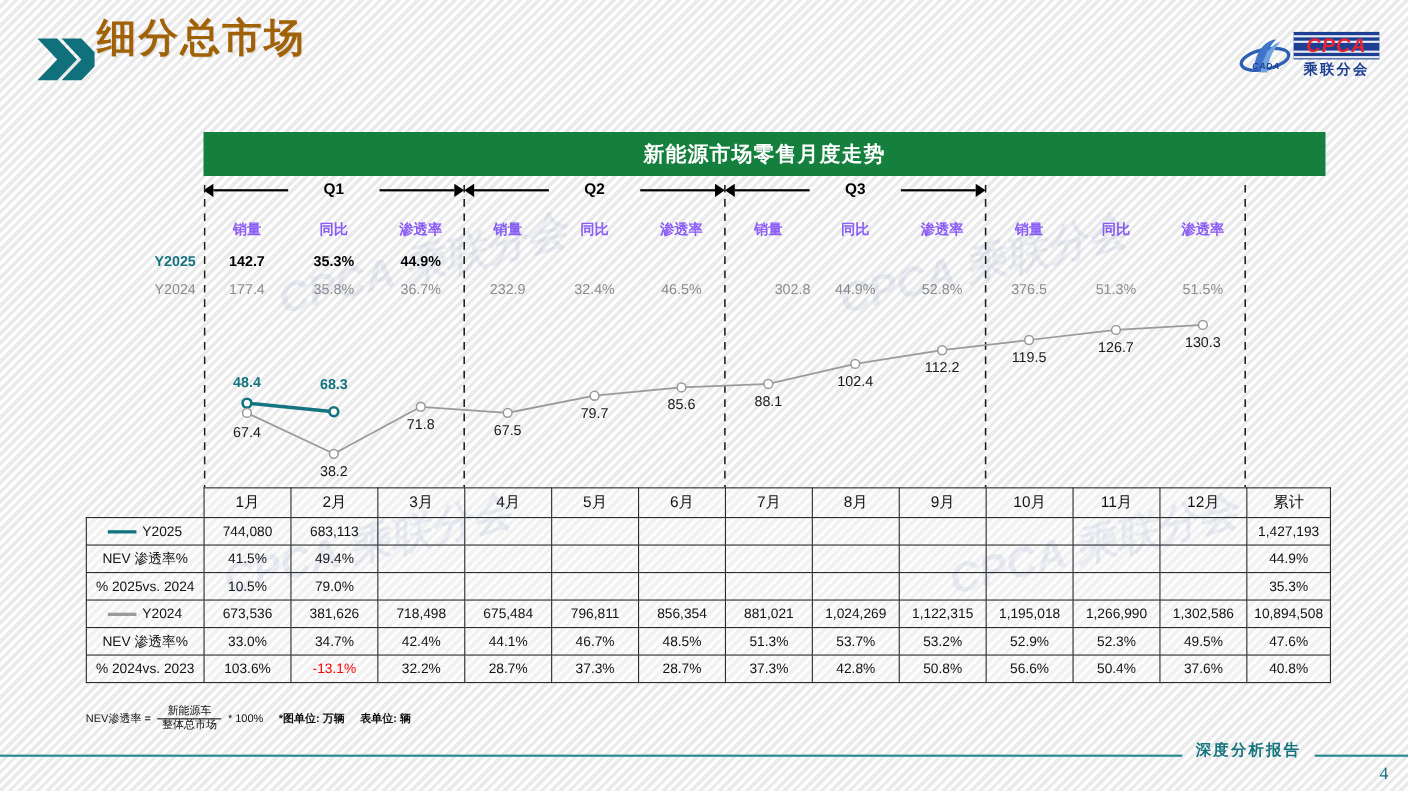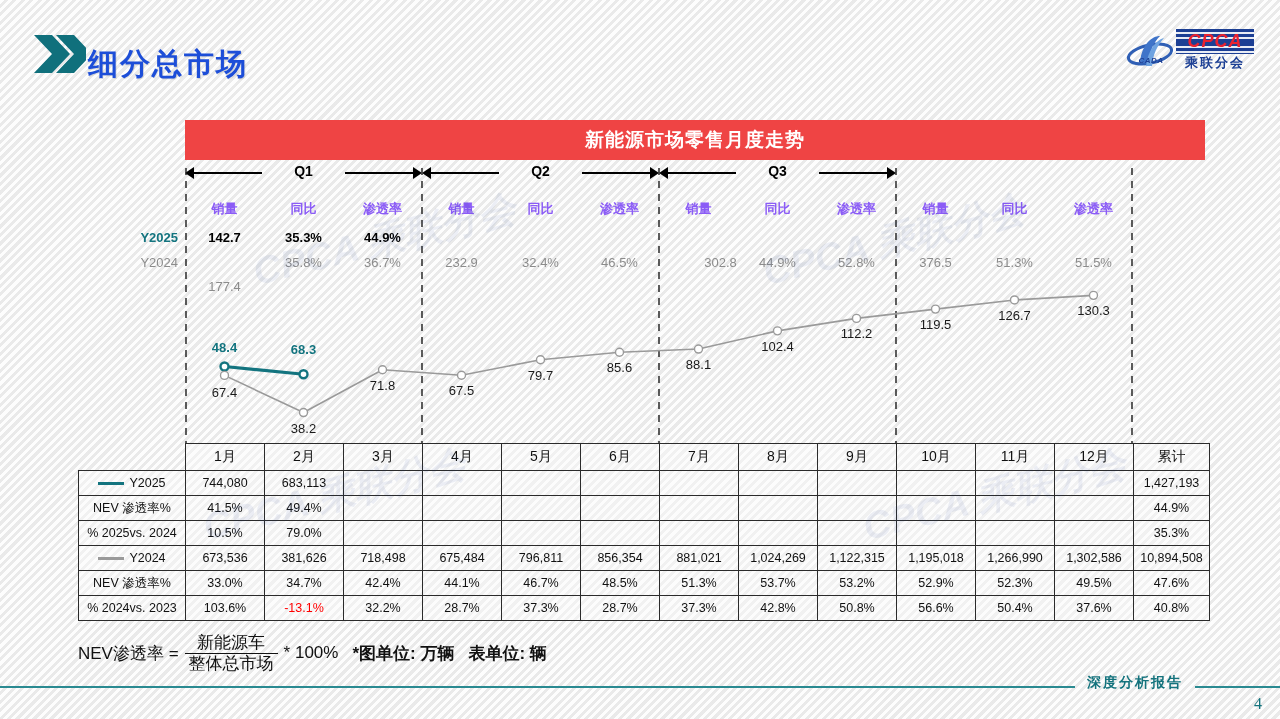--- a/index.html
+++ b/index.html
@@ -17,22 +17,22 @@
       rgba(255,255,255,0.85) 3px,
       rgba(232,232,232,0.85) 3px,
       rgba(232,232,232,0.85) 6px
     );
   }
 
   
   #slide-header { position: absolute; left: 0; top: 0; width: 1280px; height: 104px; }
   #chevron-icon { position: absolute; left: 34px; top: 33px; }
   #page-title {
-    position: absolute; left: 88px; top: 40px;
-    font-size: 30px; font-weight: bold; color: #1d4ed8;
+    position: absolute; left: 88px; top: 10px;
+    font-size: 36px; font-weight: bold; color: #a16207;
     letter-spacing: 2px; line-height: 48px;
     text-shadow: 1px 1px 0 rgba(0,0,0,0.10);
   }
   #cpca-logo { position: absolute; right: 26px; top: 28px; width: 128px; height: 48px; }
   #cpca-logo .logo-swoosh { position: absolute; left: 0; top: 4px; width: 48px; height: 40px; }
   #cpca-logo .logo-right { position: absolute; left: 50px; top: 1px; width: 78px; height: 44px; }
   #cpca-logo .cpca-bar {
     position: absolute; left: 0; top: 0; width: 78px; height: 25px;
     background: #1c3f94; overflow: hidden;
   }
@@ -50,21 +50,21 @@
     font-size: 13px; font-weight: bold; color: #1c3f94; letter-spacing: 2px; line-height: 16px;
   }
   #cpca-logo .cada-text {
     position: absolute; left: 2px; top: 28px; width: 46px; text-align: center;
     font-size: 8px; font-weight: bold; font-style: italic; color: #1c3f94; letter-spacing: .5px;
   }
 
   
   #chart-panel { position: absolute; left: 185px; top: 120px; width: 1020px; height: 40px; }
   #chart-title-bar {
-    width: 1020px; height: 40px; background: #ef4444;
+    width: 1020px; height: 40px; background: #15803d;
     color: #ffffff; font-size: 19px; font-weight: bold;
     display: flex; align-items: center; justify-content: center;
     letter-spacing: 1px;
   }
 
   
   #quarter-band { position: absolute; left: 185px; top: 165px; width: 1020px; height: 30px; }
   .quarter-group { position: absolute; top: 0; height: 30px; }
   .q-arrow-row { position: relative; width: 100%; height: 16px; }
   .q-line { position: absolute; top: 7px; height: 2px; background: #000; }
@@ -120,21 +120,21 @@
   #data-table td.total { width: 76px; }
   #data-table th.month { width: 79px; }
   #data-table th.total { width: 76px; }
   .neg { color: #ff0000; }
   .legend-swatch { display: inline-block; width: 26px; height: 3px; vertical-align: middle; margin-right: 5px; }
   .legend-swatch.teal { background: #13747f; }
   .legend-swatch.gray { background: #9a9a9a; }
   .tr-thick td { border-top: 2px solid #1a1a1a; }
 
   
-  #footnote { position: absolute; left: 78px; top: 636px; height: 34px; display: flex; align-items: center; font-size: 17px; color: #111; }
+  #footnote { position: absolute; left: 78px; top: 636px; height: 34px; display: flex; align-items: center; font-size: 10px; color: #111; }
   #footnote .fraction { display: inline-block; text-align: center; margin: 0 6px; line-height: 1.15; }
   #footnote .fraction .num { display: block; padding: 0 4px; }
   #footnote .fraction .den { display: block; border-top: 1px solid #111; padding: 0 4px; }
   #footnote .unit { margin-left: 14px; font-weight: bold; }
 
   
   #slide-footer { position: absolute; left: 0; bottom: 0; width: 1280px; height: 60px; }
   #footer-rule { position: absolute; left: 0; top: 27px; width: 1280px; height: 2px; background: #2a8a91; }
   #footer-label-wrap {
     position: absolute; right: 85px; top: 14px; padding: 0 12px;
@@ -236,21 +236,21 @@
     <div class="mcell y25" style="left: 395px; width: 79px;"></div>
     <div class="mcell y25" style="left: 474px; width: 79px;"></div>
     <div class="mcell y25" style="left: 553px; width: 79px;"></div>
     <div class="mcell y25" style="left: 632px; width: 79px;"></div>
     <div class="mcell y25" style="left: 711px; width: 79px;"></div>
     <div class="mcell y25" style="left: 790px; width: 79px;"></div>
     <div class="mcell y25" style="left: 869px; width: 79px;"></div>
   </div>
 <div id="row-label-2024">Y2024</div>
 <div id="y2024-summary">
-    <div class="mcell y24" style="left: 0px; width: 79px; margin-top: 24px;">177.4</div>
+    <div class="mcell y24" style="left: 0px; width: 79px;">177.4</div>
     <div class="mcell y24" style="left: 79px; width: 79px;">35.8%</div>
     <div class="mcell y24" style="left: 158px; width: 79px;">36.7%</div>
     <div class="mcell y24" style="left: 237px; width: 79px;">232.9</div>
     <div class="mcell y24" style="left: 316px; width: 79px;">32.4%</div>
     <div class="mcell y24" style="left: 395px; width: 79px;">46.5%</div>
     <div class="mcell y24" style="left: 496px; width: 79px;">302.8</div>
     <div class="mcell y24" style="left: 553px; width: 79px;">44.9%</div>
     <div class="mcell y24" style="left: 632px; width: 79px;">52.8%</div>
     <div class="mcell y24" style="left: 711px; width: 79px;">376.5</div>
     <div class="mcell y24" style="left: 790px; width: 79px;">51.3%</div>

